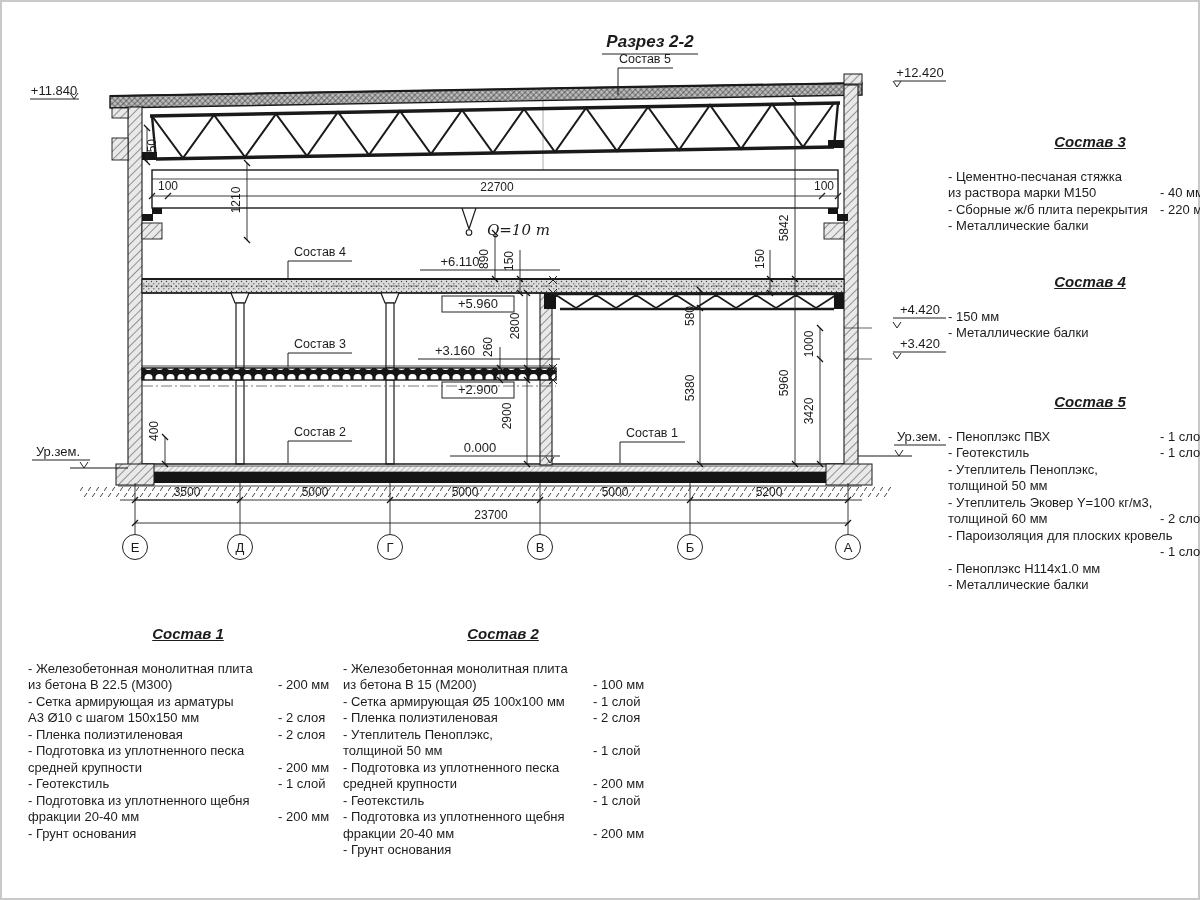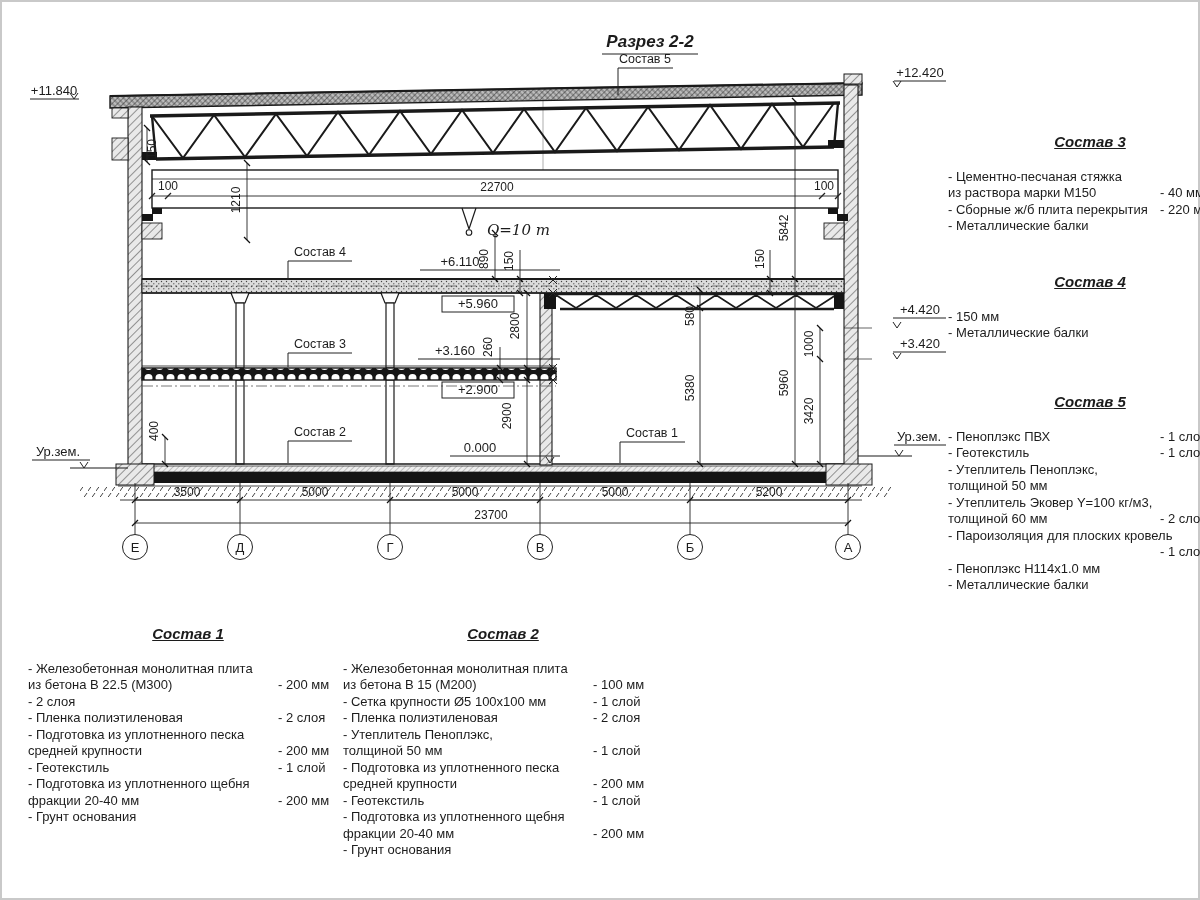--- a/index.html
+++ b/index.html
@@ -348,20 +348,22 @@
 </div>
 
 <div class="comp w250" style="left:28px;top:626px;width:330px;">
   <div class="hd" style="width:320px;">Состав 1</div>
   <div class="row">
       <div class="n">- Железобетонная  монолитная плита
 из бетона В 22.5 (М300)</div>
       <div class="v">- 200 мм</div>
     </div>
   <div class="row">
+      <div class="n">- Сетка армирующая из арматуры
+А3 Ø10 с шагом 150х150 мм</div>
       <div class="v">- 2 слоя</div>
     </div>
   <div class="row">
       <div class="n">- Пленка полиэтиленовая</div>
       <div class="v">- 2 слоя</div>
     </div>
   <div class="row">
       <div class="n">- Подготовка из уплотненного песка
 средней крупности</div>
       <div class="v">- 200 мм</div>
@@ -382,21 +384,21 @@
 </div>
 
 <div class="comp w250" style="left:343px;top:626px;width:330px;">
   <div class="hd" style="width:320px;">Состав 2</div>
   <div class="row">
       <div class="n">- Железобетонная  монолитная плита
 из бетона В 15 (М200)</div>
       <div class="v">- 100 мм</div>
     </div>
   <div class="row">
-      <div class="n">- Сетка крупности Ø5 100х100 мм</div>
+      <div class="n">- Сетка армирующая Ø5 100х100 мм</div>
       <div class="v">- 1 слой</div>
     </div>
   <div class="row">
       <div class="n">- Пленка полиэтиленовая</div>
       <div class="v">- 2 слоя</div>
     </div>
   <div class="row">
       <div class="n">- Утеплитель Пеноплэкс,
 толщиной 50 мм</div>
       <div class="v">- 1 слой</div>

